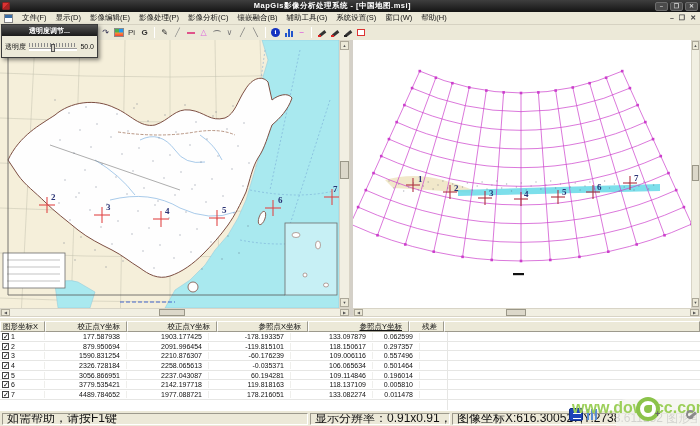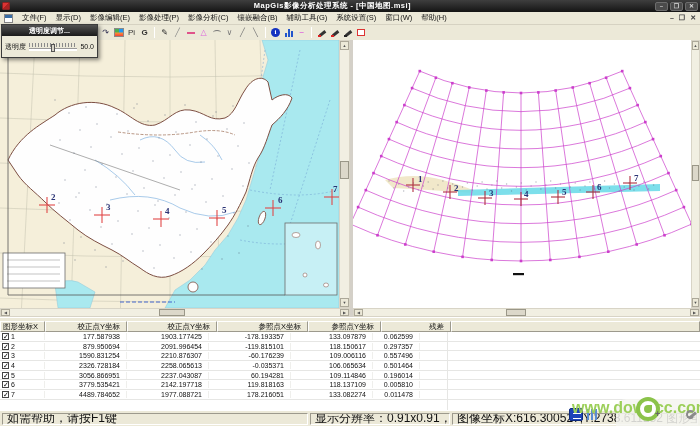--- a/index.html
+++ b/index.html
@@ -585,22 +585,22 @@
       <span class="arrow" style="right:0">▶</span>
     </div>
   </div>
 
   <div class="abs tsplit"></div>
   <div class="abs thead" id="tableHead">
       <span class="th first" style="width: 45px;">图形坐标X</span>
       <span class="th" style="width: 82px;">校正点Y坐标</span>
       <span class="th" style="width: 90px;">校正点Y坐标</span>
       <span class="th" style="width: 91px;">参照点X坐标</span>
-      <span class="th" style="width: 73px;">参照点Y坐标</span>
-      <span class="th" style="width: 70px;">残差</span>
+      <span class="th" style="width: 101px; text-decoration: underline;">参照点Y坐标</span>
+      <span class="th" style="width: 35px;">残差</span>
       <span class="th" style="flex: 1 1 0%;"></span>
     </div>
   <div class="abs tbody" id="tableBody">
       <div class="trow">
         <span class="tid" style="width: 45px;">
           <span class="cb">✓</span>
           <span>1</span>
         </span>
         <span class="td" style="width: 82px;">177.587938</span>
         <span class="td" style="width: 82px;">1903.177425</span>

